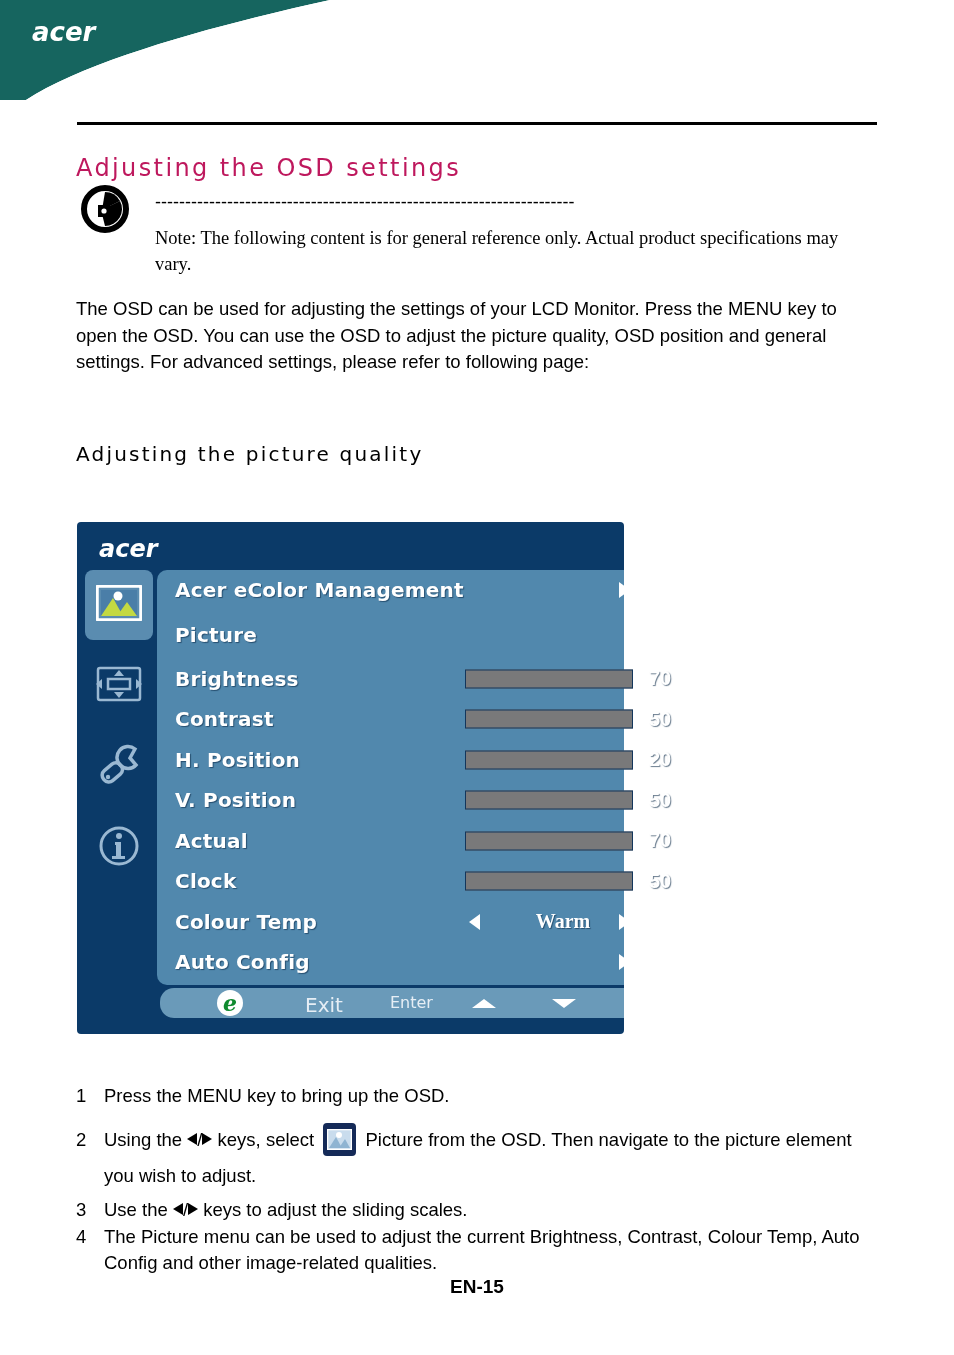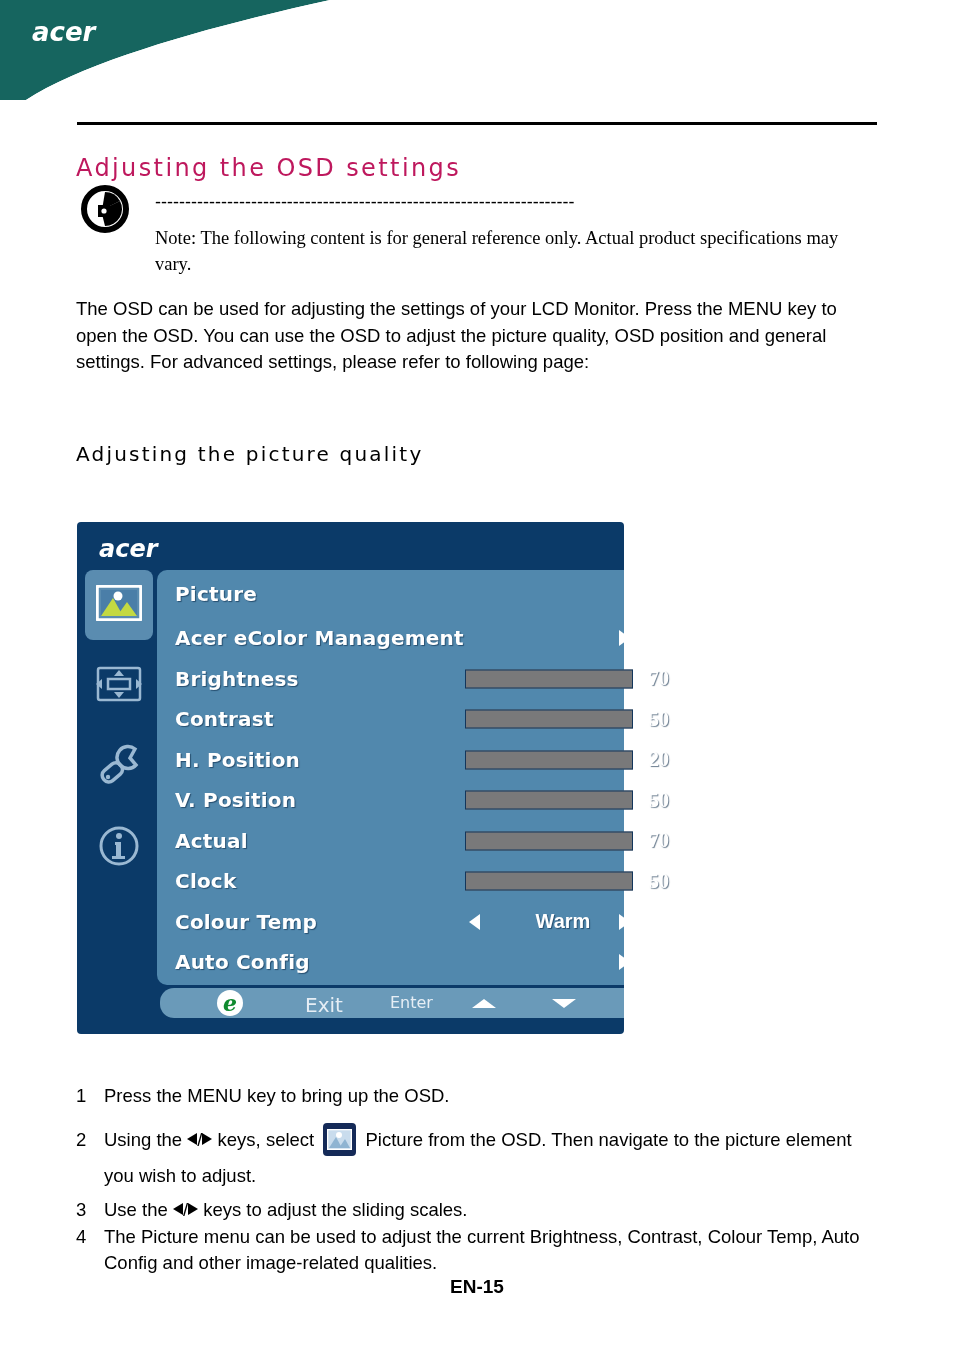--- a/index.html
+++ b/index.html
@@ -185,21 +185,21 @@
     height: 100%;
     background: linear-gradient(to bottom, #b9d8f5 0%, #b9d8f5 48%, #8cbbe6 52%, #8cbbe6 100%);
   }
   .bar-val {
     position: absolute;
     left: 492px;
     color: #ffffff;
     font-size: 20px;
     font-weight: bold;
     text-shadow: 1px 1px 1px rgba(10,40,70,0.6);
-    font-family: Liberation Serif, serif;
+    font-family: Liberation Sans, sans-serif;
   }
   .arrow-right {
     position: absolute;
     left: 462px;
     width: 0; height: 0;
     border-left: 11px solid #ffffff;
     border-top: 8px solid transparent;
     border-bottom: 8px solid transparent;
   }
   .ct-left {
@@ -212,21 +212,21 @@
   }
   .ct-val {
     position: absolute;
     left: 358px;
     width: 96px;
     text-align: center;
     color: #ffffff;
     font-size: 20px;
     font-weight: bold;
     text-shadow: 1px 1px 1px rgba(10,40,70,0.6);
-    font-family: Liberation Sans, sans-serif;
+    font-family: Liberation Serif, serif;
   }
 
   .osd-footer {
     position: absolute;
     left: 83px;
     bottom: 16px;
     right: 0;
     height: 30px;
     background: #6a9ab9;
     border-top-left-radius: 14px;
@@ -437,27 +437,27 @@
           <circle cx="22" cy="22" r="18" fill="none" stroke="#9ab8d2" stroke-width="3"></circle>
           <circle cx="22" cy="12" r="3" fill="#9ab8d2"></circle>
           <path d="M18 18 h6 v14 h4 v3 h-13 v-3 h4 v-11 h-1 z" fill="#9ab8d2"></path>
         </svg>
       </span>
     </div>
   </div>
 
   <div class="osd-content">
 
+    <div class="osd-row">
+      <span class="label">Acer eColor Management</span>
+      <span class="arrow-right"></span>
+    </div>
+
     <div class="osd-row" style="height:48px;">
       <span class="label">Picture</span>
-    </div>
-
-    <div class="osd-row">
-      <span class="label">Acer eColor Management</span>
-      <span class="arrow-right"></span>
     </div>
 
     <div class="osd-row">
       <span class="label">Brightness</span>
       <span class="bar-track">
         <span class="bar-fill" style="width: 70%;"></span>
       </span>
       <span class="bar-val">70</span>
     </div>
 

